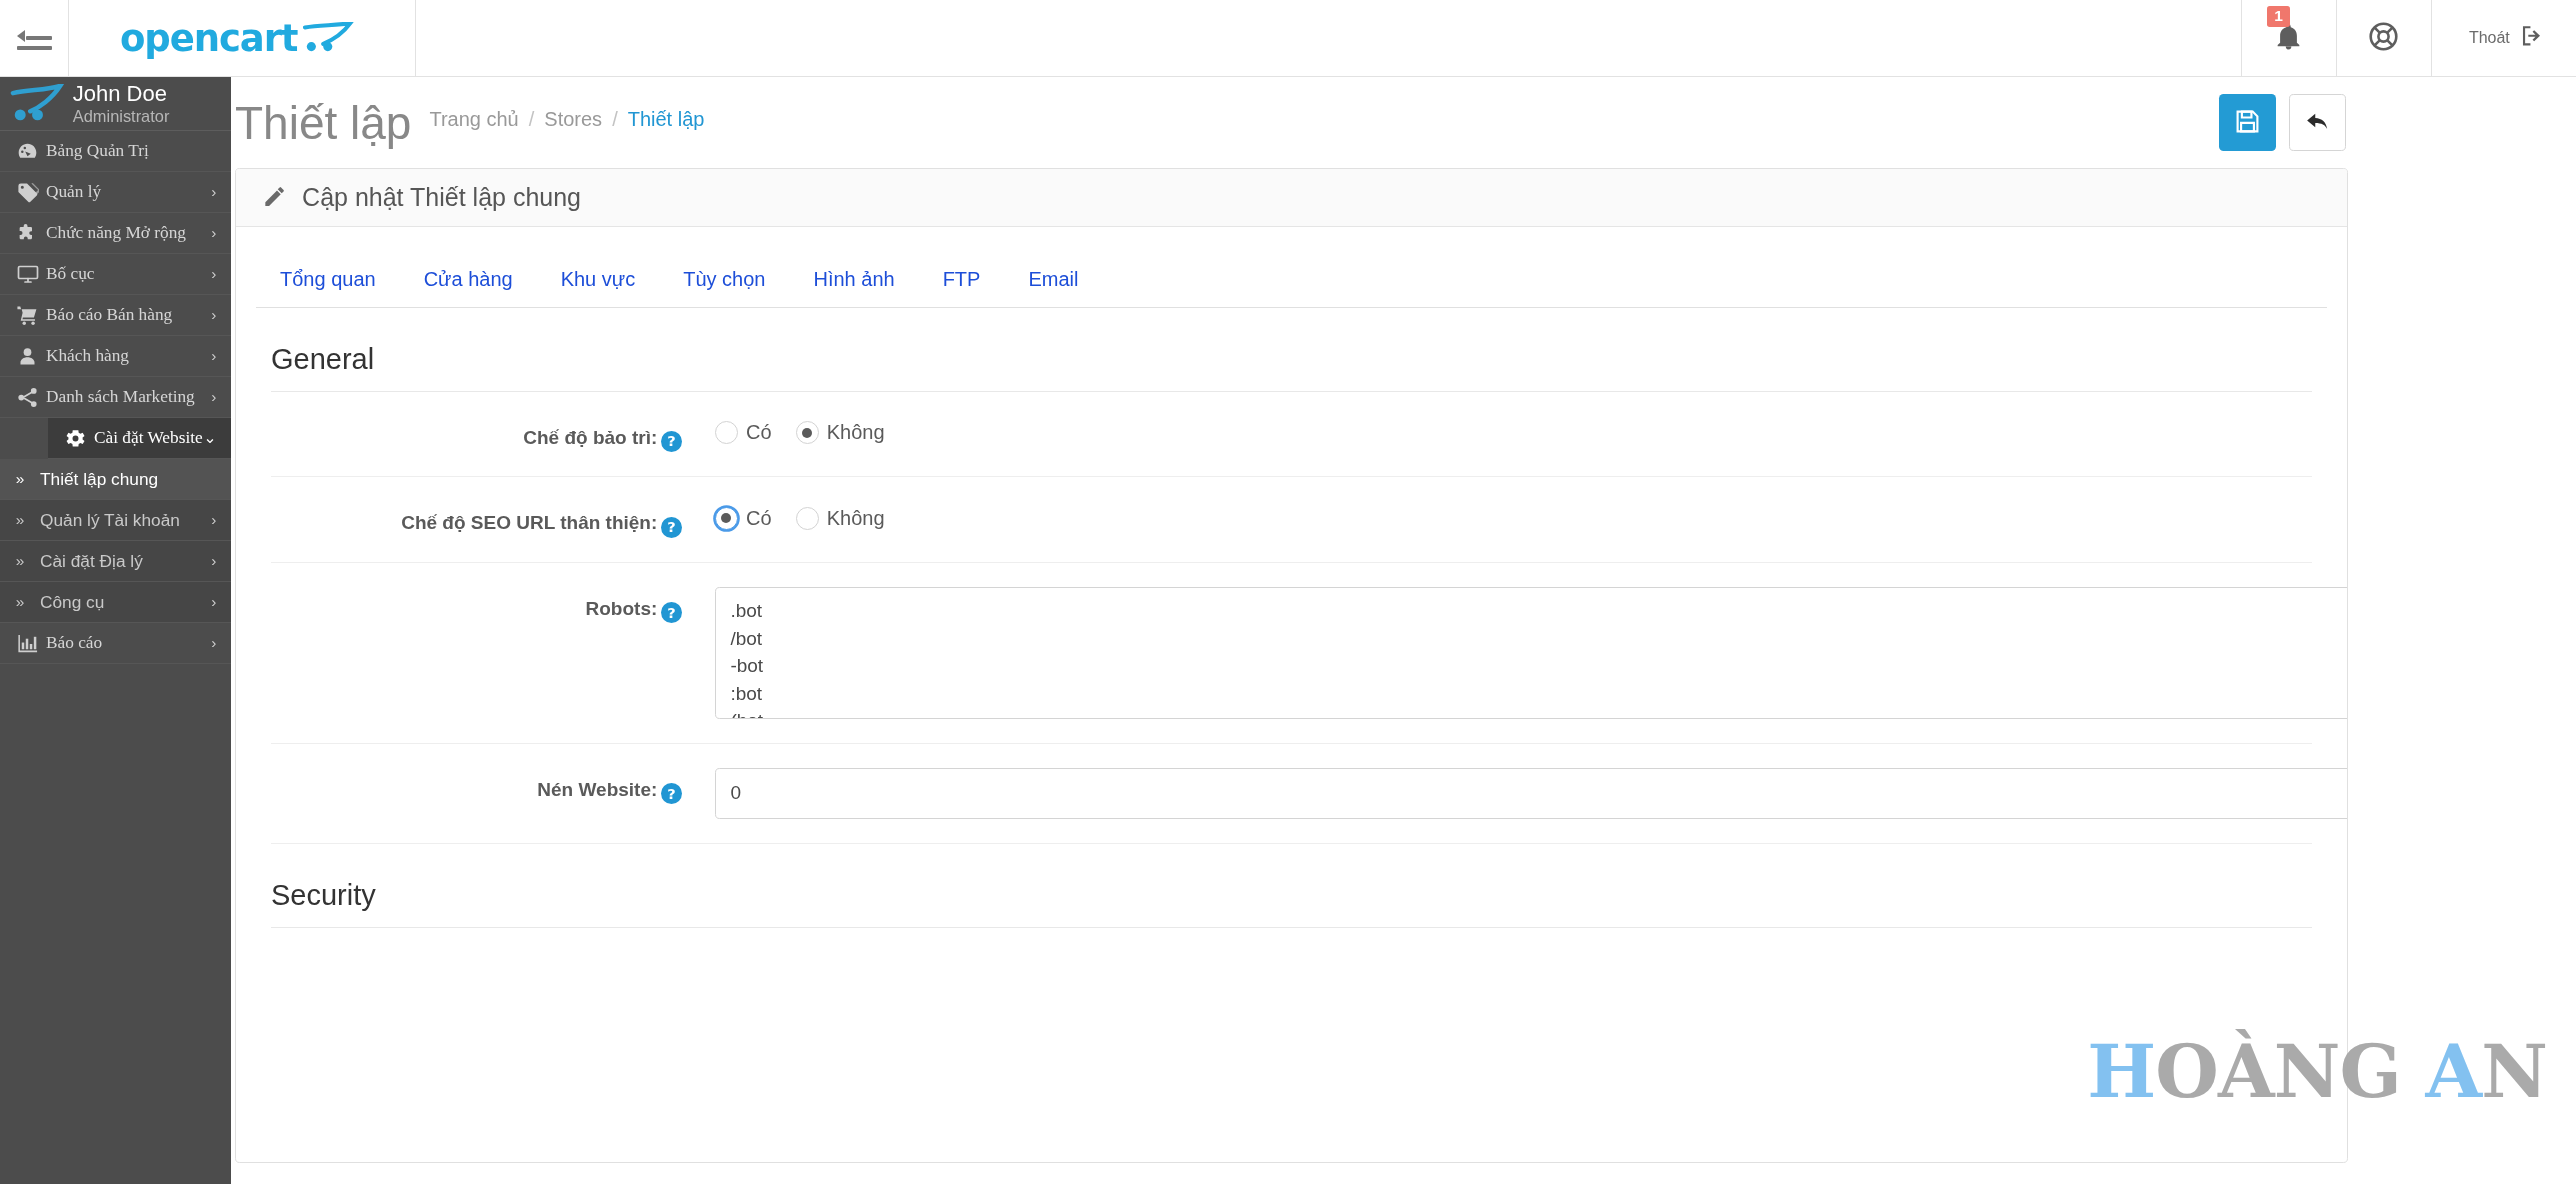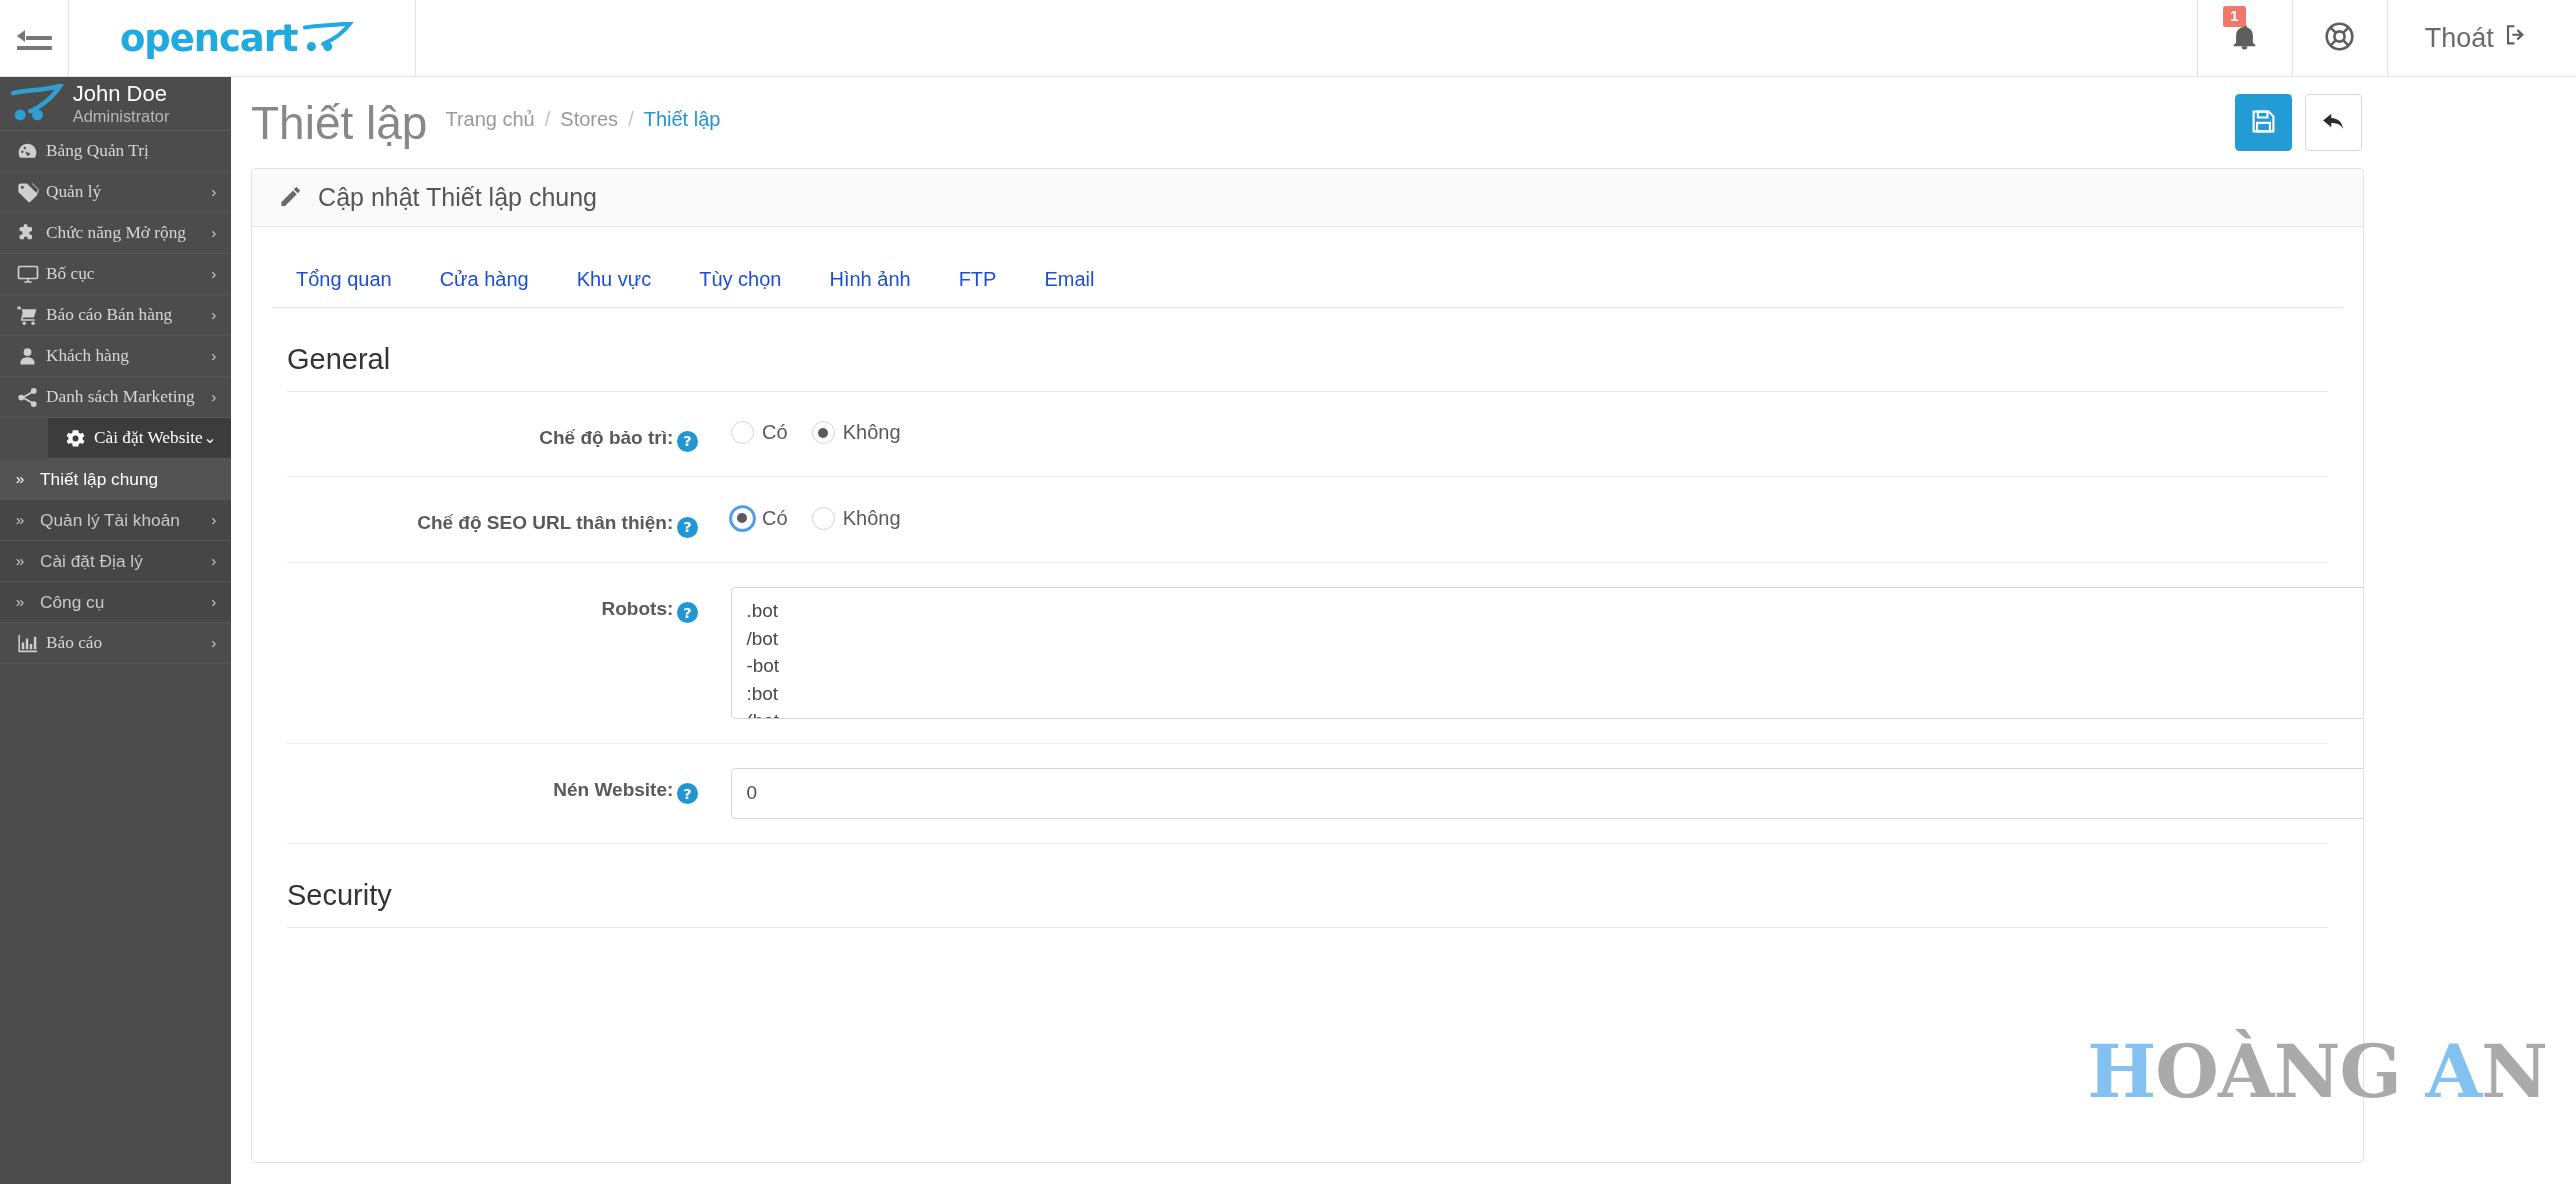--- a/index.html
+++ b/index.html
@@ -45,22 +45,22 @@
     font-size: 37px; font-weight: 700; color: #21aadf; letter-spacing: -1.1px;
   }
   .oc-cart { margin-left: 5.5px; margin-top: 1.8px; }
   .tb-spacer { flex: 1; }
   .tb-btn {
     width: 95px; display: flex; align-items: center; justify-content: center;
     border-left: 0.9px solid #e2e2e2; position: relative; cursor: pointer;
   }
   .tb-logout {
     display: flex; align-items: center; justify-content: center;
-    padding: 0 47px 0 37px; border-left: 0.9px solid #e2e2e2; cursor: pointer;
-    color: #6b6b6b; font-size: 27px; gap: 8.2px;
+    padding: 0 31px 0 37px; border-left: 0.9px solid #e2e2e2; cursor: pointer;
+    color: #6b6b6b; font-size: 16px; gap: 8.2px;
   }
   .badge {
     position: absolute; top: 5.5px; left: 25px;
     background: #f0776c; color: #fff; font-size: 15.5px; font-weight: 700;
     border-radius: 2.7px; padding: 1.8px 7.3px 2.7px; line-height: 1.1;
   }
 
   
   #sidebar {
     position: absolute; top: 77px; left: 0; width: 231px; height: 1108px;
@@ -97,21 +97,21 @@
     color: #c9c9c9; font-size: 17.3px; cursor: pointer;
     padding-right: 14.6px; background: #464646;
   }
   .sub-item .chev { width: 40px; min-width: 40px; text-align: center; font-size: 15.5px; }
   .sub-item.active { background: #535353; color: #ffffff; }
   .sub-item.active .chev { color: #ffffff; }
   .sub-label { flex: 1; }
 
   
   #main {
-    position: absolute; top: 77px; left: 231px;
+    position: absolute; top: 77px; left: 215px;
     width: 2168px; height: 1108px; background: #ffffff;
     overflow: hidden;
   }
   .page-head {
     height: 91px; display: flex; align-items: center;
     padding: 0 37px 0 20px;
   }
   .page-title {
     font-size: 46px; color: #888888; font-weight: 400; line-height: 1;
   }

